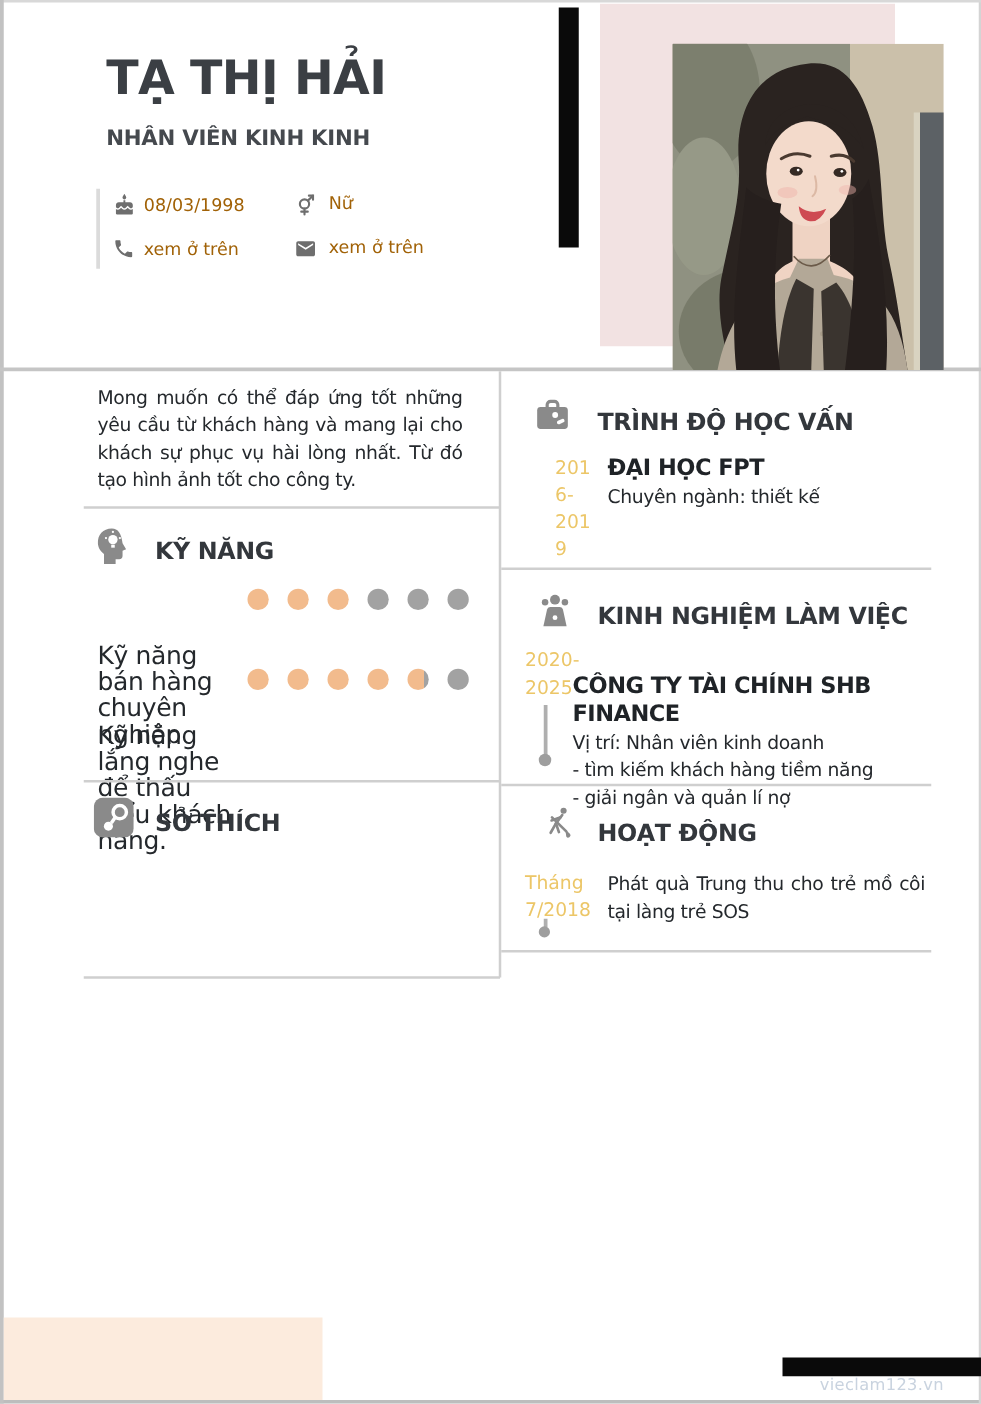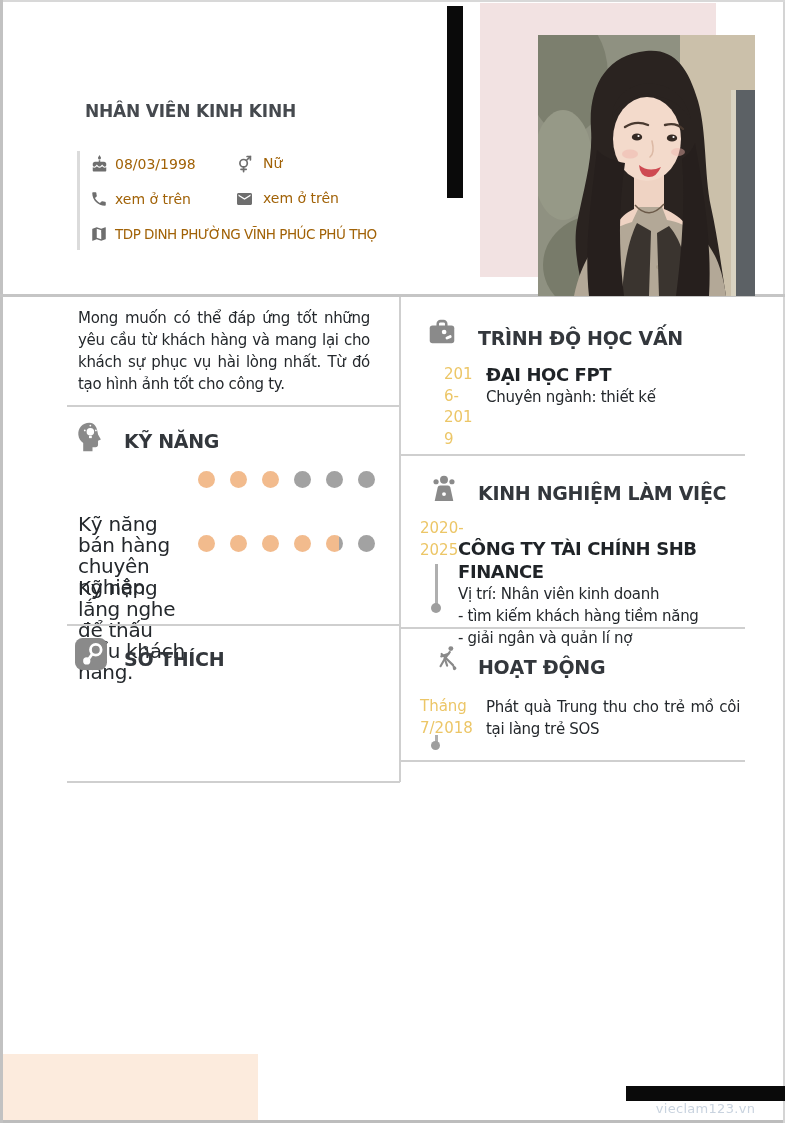--- a/index.html
+++ b/index.html
@@ -106,20 +106,21 @@
       <ellipse cx="92" cy="119" rx="8" ry="4.5" fill="#F0B3AC" opacity="0.5"></ellipse>
       <ellipse cx="140" cy="117" rx="7" ry="4" fill="#F0B3AC" opacity="0.45"></ellipse>
 
       <path d="M101,130 q10,8 22,2 q-5,11 -13,10 q-8,-1 -9,-12 Z" fill="#CE4A52"></path>
 
       <path d="M59,115 C53,168 46,212 51,261 L86,261 C80,210 81,168 87,128 C76,126 66,122 59,115 Z" fill="#261F1D"></path>
       <path d="M157,108 C166,158 174,210 171,261 L138,261 C145,206 147,160 144,124 C150,120 154,115 157,108 Z" fill="#261F1D"></path>
     </svg>
   </div>
 
+  <div class="abs name">TẠ THỊ HẢI</div>
   <div class="abs job">NHÂN VIÊN KINH KINH</div>
 
   <div class="abs contact">
     <div class="c-row">
       <span class="c-ic">
         <svg width="19" height="18" viewBox="0 0 24 24" fill="#6E6E6E">
             <path d="M12 6c1.11 0 2-.9 2-2 0-.38-.1-.73-.29-1.03L12 0l-1.71 2.97c-.19.3-.29.65-.29 1.03 0 1.1.9 2 2 2zm4.6 9.99l-1.07-1.07-1.08 1.07c-1.3 1.3-3.58 1.31-4.89 0l-1.07-1.07-1.09 1.07c-.65.65-1.52 1.01-2.44 1.01-.73 0-1.4-.23-1.96-.61V21c0 .55.45 1 1 1h16c.55 0 1-.45 1-1v-4.61c-.56.38-1.23.61-1.96.61-.92 0-1.79-.36-2.44-1.01zM18 9h-5V7h-2v2H6c-1.66 0-3 1.34-3 3v1.54c0 1.08.88 1.96 1.96 1.96.52 0 1.02-.2 1.38-.57l2.14-2.13 2.13 2.13c.74.74 2.03.74 2.77 0l2.14-2.13 2.13 2.13c.37.37.86.57 1.38.57 1.08 0 1.96-.88 1.96-1.96V12c.01-1.66-1.33-3-2.99-3z"></path>
           </svg>
       </span><span class="c-txt">08/03/1998</span>
       <span class="c-ic2">
@@ -137,28 +138,20 @@
         <svg width="18" height="18" viewBox="0 0 24 24" fill="#6E6E6E">
             <path d="M6.62 10.79c1.44 2.83 3.76 5.14 6.59 6.59l2.2-2.2c.27-.27.67-.36 1.02-.24 1.12.37 2.33.57 3.57.57.55 0 1 .45 1 1V20c0 .55-.45 1-1 1-9.39 0-17-7.61-17-17 0-.55.45-1 1-1h3.5c.55 0 1 .45 1 1 0 1.25.2 2.45.57 3.57.11.35.03.74-.25 1.02l-2.2 2.2z"></path>
           </svg>
       </span><span class="c-txt">xem ở trên</span>
       <span class="c-ic2">
         <svg width="19" height="18" viewBox="0 0 24 24" fill="#6E6E6E">
             <path d="M20 4H4c-1.1 0-2 .9-2 2v12c0 1.1.9 2 2 2h16c1.1 0 2-.9 2-2V6c0-1.1-.9-2-2-2zm0 4l-8 5-8-5V6l8 5 8-5v2z"></path>
           </svg>
       </span><span class="c-txt2">xem ở trên</span>
     </div>
-    <div class="c-row">
-      <span class="c-ic">
-        <svg width="18" height="18" viewBox="0 0 24 24" fill="#6E6E6E">
-            <path d="M20.5 3l-.16.03L15 5.1 9 3 3.36 4.9c-.21.07-.36.25-.36.48V20.5c0 .28.22.5.5.5l.16-.03L9 18.9l6 2.1 5.64-1.9c.21-.07.36-.25.36-.48V3.5c0-.28-.22-.5-.5-.5zM15 19l-6-2.11V5l6 2.11V19z"></path>
-            <circle cx="17.5" cy="9" r="2.2" fill="#6E6E6E"></circle>
-          </svg>
-      </span><span class="c-txt addr">TDP DINH PHƯỜNG VĨNH PHÚC PHÚ THỌ</span>
-    </div>
   </div>
 
   <div class="abs hdr-div"></div>
   <div class="abs v-div"></div>
 
   <div class="abs objective body-txt">Mong muốn có thể đáp ứng tốt những yêu cầu từ khách hàng và mang lại cho khách sự phục vụ hài lòng nhất. Từ đó tạo hình ảnh tốt cho công ty.</div>
   <div class="abs l-div" style="top:405px;"></div>
 
   <div class="abs sec-ic" style="left:73px;top:420px;">
     <svg width="34" height="34" viewBox="0 0 30 30">

